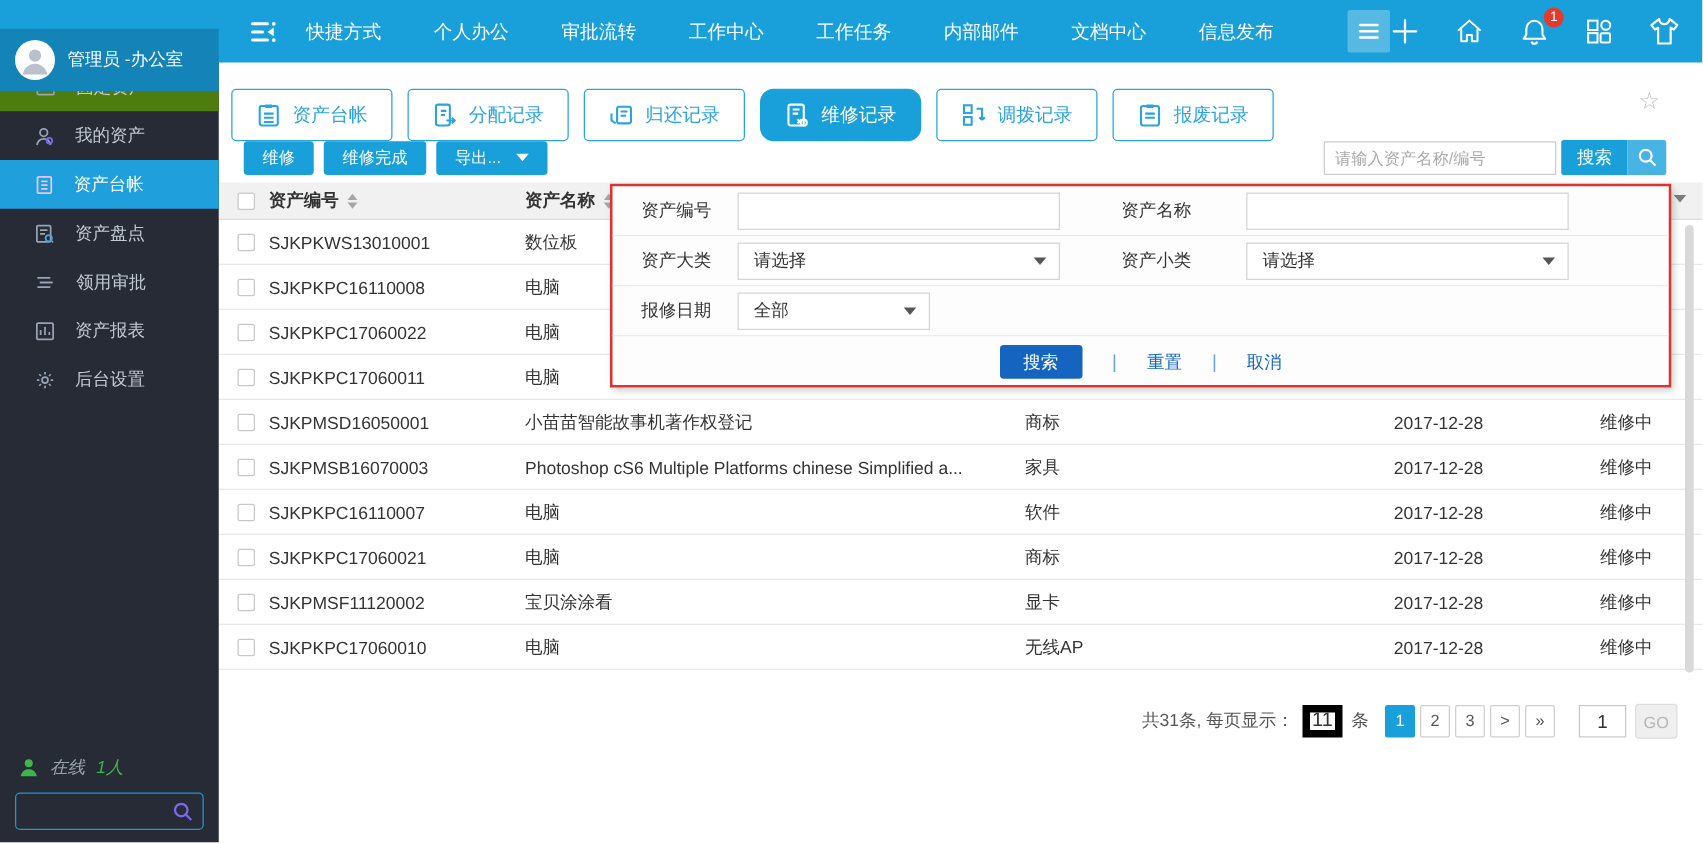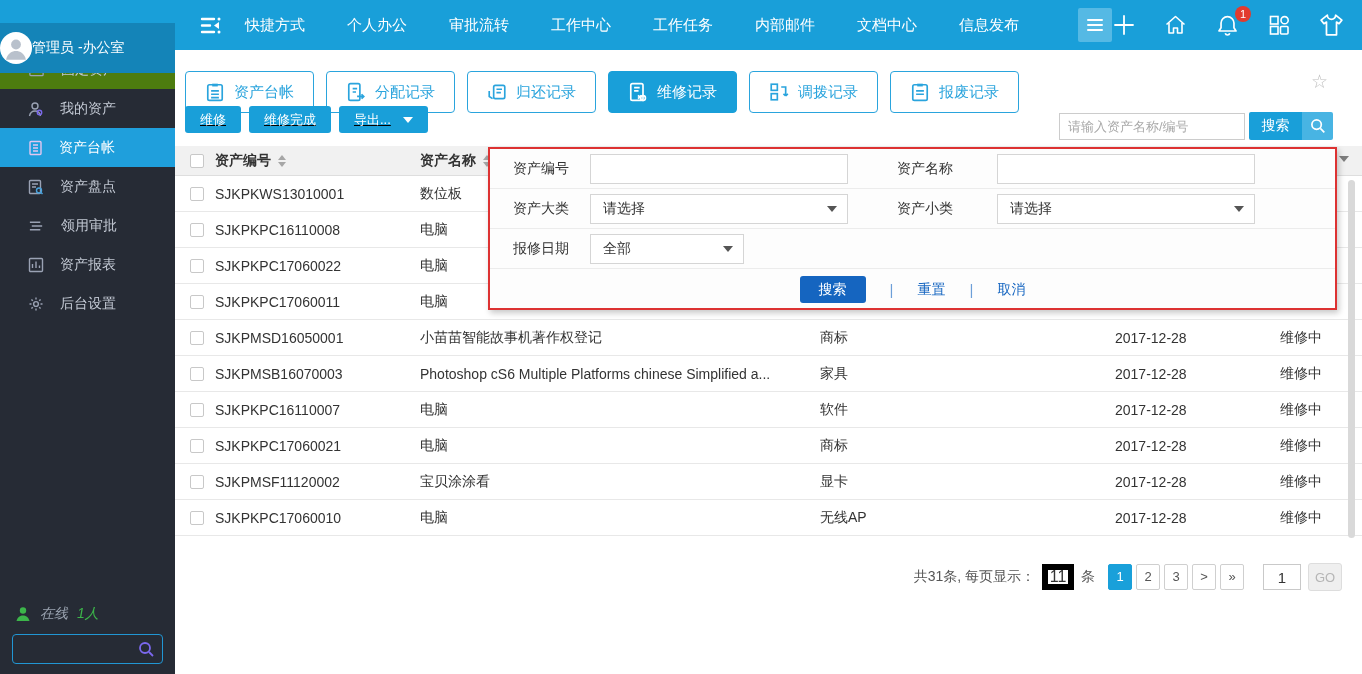--- a/index.html
+++ b/index.html
@@ -4,21 +4,21 @@
 <style>
   * { margin:0; padding:0; box-sizing:border-box; }
   html,body { width:1362px; height:674px; overflow:hidden;
     font-family:"Liberation Sans","DejaVu Sans",sans-serif; background:#fff; }
   body { position:relative; }
 
   
   .topbar { position:absolute; top:0; left:0; width:1362px; height:50px;
     background:#199fd9; display:flex; align-items:center; color:#fff; z-index:10; }
   .user-area { width:175px; height:50px; background:#1484b8; display:flex;
-    align-items:center; flex:none;margin-top:45px; }
+    align-items:center; gap:10px; padding-left:12px; flex:none;margin-top:45px; }
   .avatar { width:32px; height:32px; border-radius:50%; background:#fff;
     display:flex; align-items:center; justify-content:center; overflow:hidden; flex:none; }
   .user-name { font-size:14px; white-space:nowrap; }
   .collapse-btn { margin-left:22px; display:flex; align-items:center; cursor:pointer; flex:none; }
   .topnav { display:flex; align-items:center; }
   .topnav span { padding:0 21px; font-size:15px; white-space:nowrap; cursor:pointer; }
   .hamburger { margin-left:38px; width:34px; height:34px; background:#55b9e4;
     border-radius:2px; display:flex; align-items:center; justify-content:center; flex:none; }
   .top-icons { margin-left:auto; margin-right:24px; display:flex; align-items:center; gap:27px; }
   .top-icons .ic { position:relative; display:flex; cursor:pointer; }
@@ -45,25 +45,25 @@
   .side-search svg { position:absolute; right:7px; top:6px; }
 
   
   .main { position:absolute; left:175px; top:50px; width:1187px; height:624px; background:#fff; }
 
   .tabrow { position:relative; height:56px; display:flex; align-items:flex-start;
     gap:12px; padding:21px 0 0 10px; }
   .tab { height:42px; border:1px solid #2aa4dd; border-radius:4px; background:#fff;
     color:#2aa4dd; display:flex; align-items:center; gap:9px; padding:0 19px;
     font-size:15px; cursor:pointer; white-space:nowrap; }
-  .tab.active { background:#199fd9; border-color:#199fd9; color:#fff; }
+  .tab.active { background:#199fd9; border-color:#199fd9; color:#fff;border-radius:11px; }
   .fav-star { position:absolute; right:34px; top:20px; color:#bdbdbd; font-size:19px; cursor:pointer; }
 
-  .toolrow { position:relative; height:40px; display:flex; align-items:flex-start;
-    gap:8px; padding-left:10px;text-decoration:underline; }
+  .toolrow { position:relative; height:40px; display:flex; align-items:center;
+    gap:8px; padding-left:20px; }
   .tbtn { height:27px; background:#199fd9; color:#fff; border:none; border-radius:3px;
     padding:0 15px; font-size:13px; cursor:pointer; display:flex; align-items:center; gap:12px;
     font-family:inherit; }
   .caret-w { width:0; height:0; border-left:5px solid transparent;
     border-right:5px solid transparent; border-top:6px solid #fff; }
   .quick-search { position:absolute; right:29px; top:6px; display:flex; align-items:center; }
   .quick-search input { width:186px; height:27px; border:1px solid #ccc; font-size:13px;
     padding:0 8px; outline:none; color:#333; font-family:inherit; }
   .quick-search input::placeholder { color:#a9a9a9; }
   .qs-btn { height:28px; width:53px; background:#199fd9; color:#fff; border:none;

